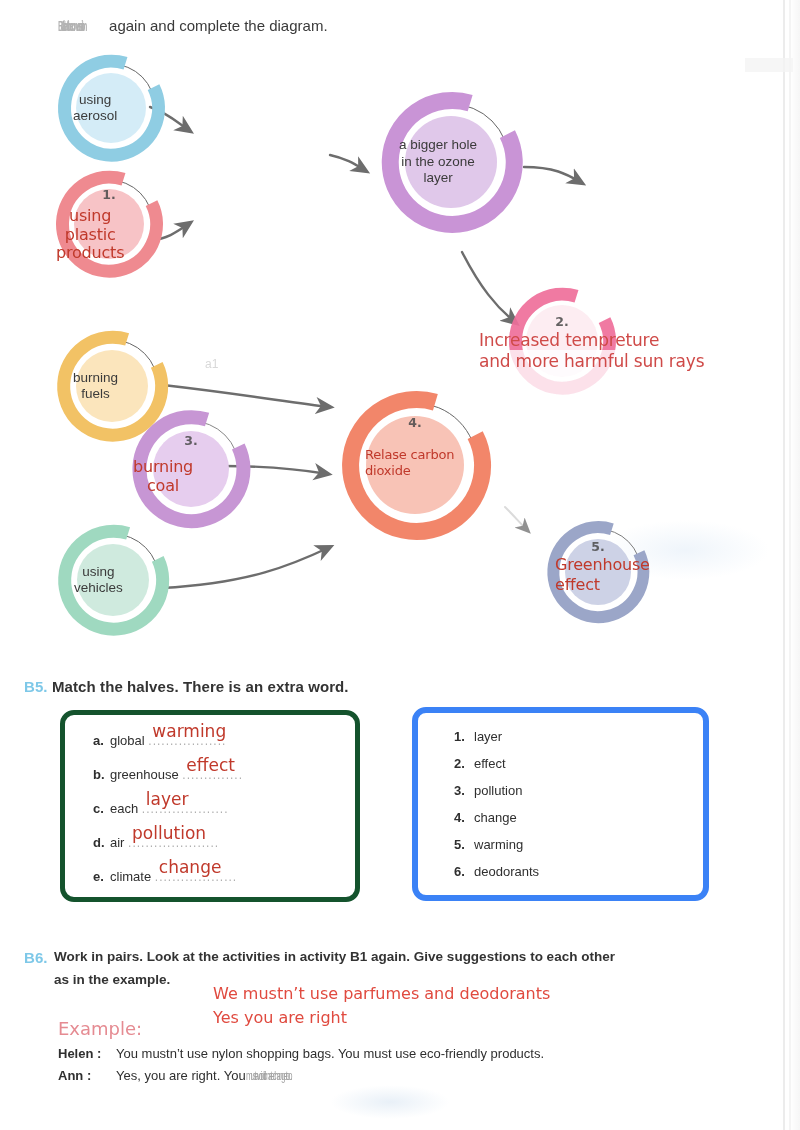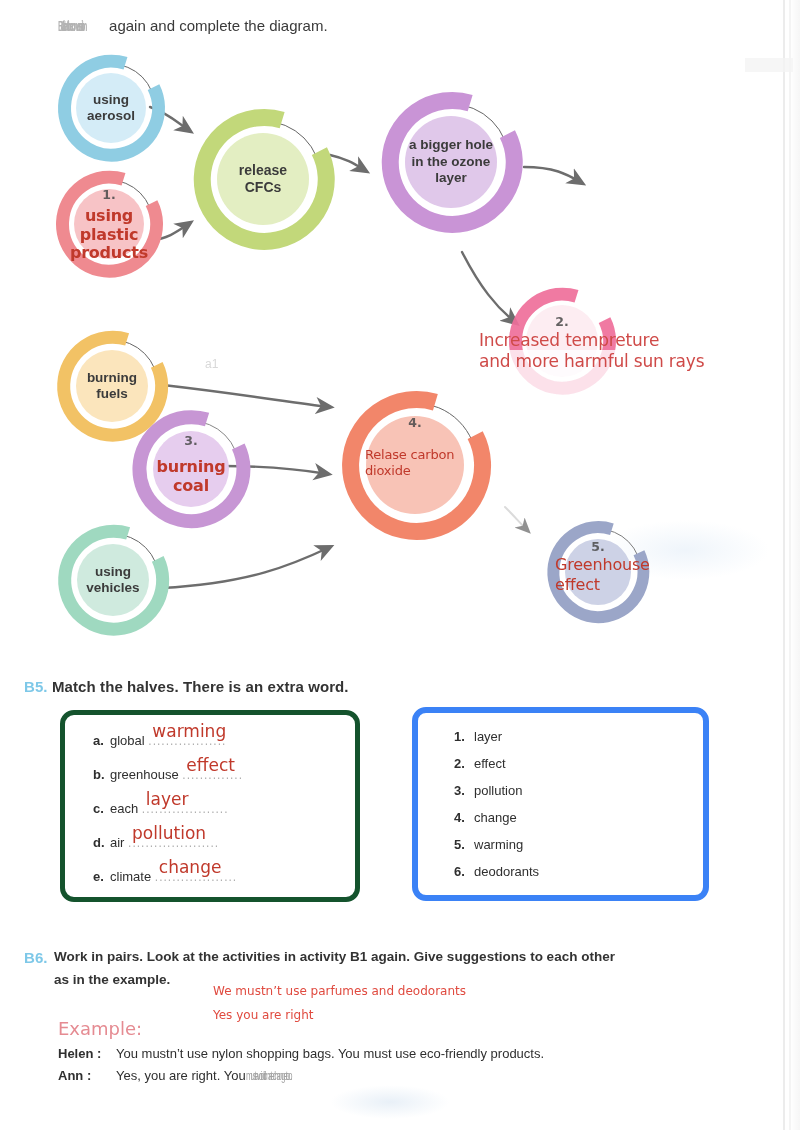--- a/index.html
+++ b/index.html
@@ -30,21 +30,21 @@
   .blurhead .clear{font-size:15px;font-weight:normal;color:#3a3a3a;}
 
   .btag{color:#7ec8e8;font-weight:bold;font-size:15px;}
 
   
   .diagram{position:absolute;left:0;top:55px;width:800px;height:610px;}
   .node{position:absolute;}
   .node svg{position:absolute;left:0;top:0;overflow:visible;}
   .node .disc{
      position:absolute;border-radius:50%;
-     display:flex;align-items:center;justify-content:center;text-align:center;font-weight:bold;
+     display:flex;align-items:center;text-align:center;
   }
   .node .label{
      font-family:"Liberation Sans", sans-serif;
      font-size:13.5px;line-height:1.22;color:#3b3b3b;
      padding:0 4px;
   }
   .node .hand{
      font-family:"DejaVu Sans", sans-serif;
      color:#c0392b;font-size:16px;line-height:1.1;letter-spacing:-.2px;
      white-space:nowrap;
@@ -76,21 +76,21 @@
   }
   .orow{position:absolute;left:36px;font-size:13px;color:#2f2f2f;white-space:nowrap;}
   .orow .onum{font-weight:bold;display:inline-block;width:20px;}
   .b6-line{position:absolute;left:54px;font-size:13.5px;font-weight:bold;color:#333;}
   .example{
      position:absolute;left:58px;top:1018px;
      font-family:"DejaVu Sans", sans-serif;color:#e58b92;font-size:18px;
   }
   .hw-note{
      position:absolute;font-family:"DejaVu Sans", sans-serif;
-     color:#e04a3f;font-size:12px;white-space:nowrap;
+     color:#e04a3f;font-size:16px;white-space:nowrap;
   }
   .dlg{position:absolute;font-size:13px;color:#2f2f2f;white-space:nowrap;}
   .dlg .who{font-weight:bold;display:inline-block;}
   .blurtail{
      display:inline-block;color:#8d8d8d;letter-spacing:-3.6px;
      transform:scaleX(.62);transform-origin:left center;filter:blur(.75px);
      opacity:.8;vertical-align:baseline;
   }
   .tinytick{position:absolute;left:462px;top:1055px;color:#bdbdbd;font-size:9px;filter:blur(.4px);}
   .watermark{position:absolute;left:330px;top:1085px;width:120px;height:34px;
@@ -155,30 +155,20 @@
         <circle cx="53" cy="53" r="44" fill="none" stroke="#666" stroke-width="1"></circle>
         <path d="M53,6 A47,47 0 1 0 87,20" fill="none" stroke="#ef8a90" stroke-width="13" stroke-linecap="butt" transform="rotate(18 53 53)"></path>
         <circle cx="53" cy="53" r="35" fill="#f7c3c6"></circle>
       </svg>
       <div class="num" style="top:16px;">1.</div>
       <div class="disc" style="left:0px;top:22px;width:106px;height:84px;">
         <div class="hand" style="line-height:1.18;">using<br>plastic<br>products</div>
       </div>
     </div>
 
-    <div class="node" style="left:193px;top:54px;width:140px;height:140px;">
-      <svg width="140" height="140">
-        <circle cx="70" cy="70" r="58" fill="none" stroke="#666" stroke-width="1"></circle>
-        <path d="M70,8 A62,62 0 1 0 115,26" fill="none" stroke="#c2d87a" stroke-width="17" stroke-linecap="butt" transform="rotate(18 70 70)"></path>
-        <circle cx="70" cy="70" r="46" fill="#e3eec2"></circle>
-      </svg>
-      <div class="disc" style="left:18px;top:18px;width:104px;height:104px;">
-        <div class="label" style="font-size:14px;">release<br>CFCs</div>
-      </div>
-    </div>
 
     <div class="node" style="left:381px;top:37px;width:140px;height:140px;">
       <svg width="140" height="140">
         <circle cx="70" cy="70" r="58" fill="none" stroke="#666" stroke-width="1"></circle>
         <path d="M70,8 A62,62 0 1 0 115,26" fill="none" stroke="#c994d6" stroke-width="17" stroke-linecap="butt" transform="rotate(18 70 70)"></path>
         <circle cx="70" cy="70" r="46" fill="#e0c8ea"></circle>
       </svg>
       <div class="disc" style="left:14px;top:14px;width:112px;height:112px;">
         <div class="label">a bigger hole<br>in the ozone<br>layer</div>
       </div>

